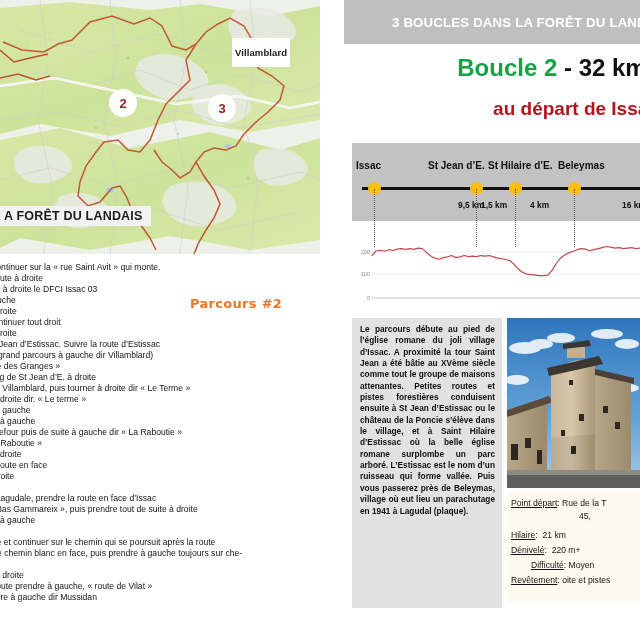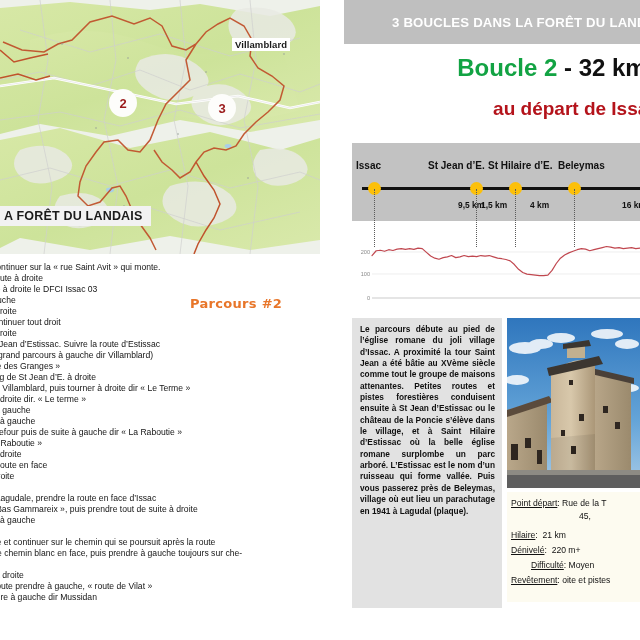--- a/index.html
+++ b/index.html
@@ -11,21 +11,21 @@
   .page{position:relative;width:640px;height:640px;}
 
   
   .map-panel{
     position:absolute;left:0;top:0;width:320px;height:254px;overflow:hidden;
     background:#cfe09a;
   }
   .map-canvas{position:absolute;inset:0;}
   .map-label-town{
     position:absolute;font-size:9.5px;font-weight:bold;color:#1a1a1a;
-    background:#ffffff;padding:1px 3px;letter-spacing:.1px;white-space:nowrap;
+    background:#ffffff;padding:9px 3px;letter-spacing:.1px;white-space:nowrap;
   }
   .loop-bubble{
     position:absolute;width:28px;height:28px;border-radius:50%;
     background:#fdfdfb;display:flex;align-items:center;justify-content:center;
     font-size:13px;font-weight:bold;color:#9b1b1b;
   }
   .map-title-tag{
     position:absolute;left:-2px;bottom:28px;background:#f2f2f2;
     padding:3px 8px 3px 6px;font-size:12.5px;font-weight:bold;color:#1a1a1a;
     letter-spacing:.2px;white-space:nowrap;

